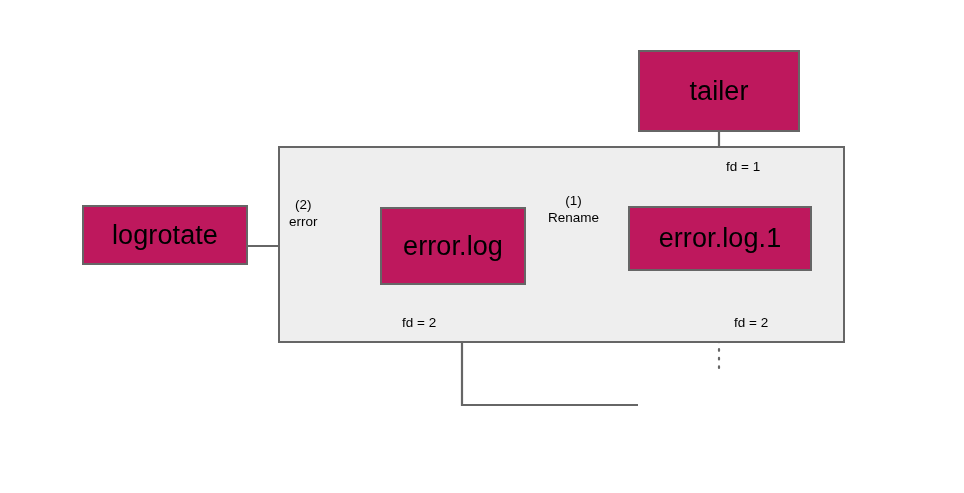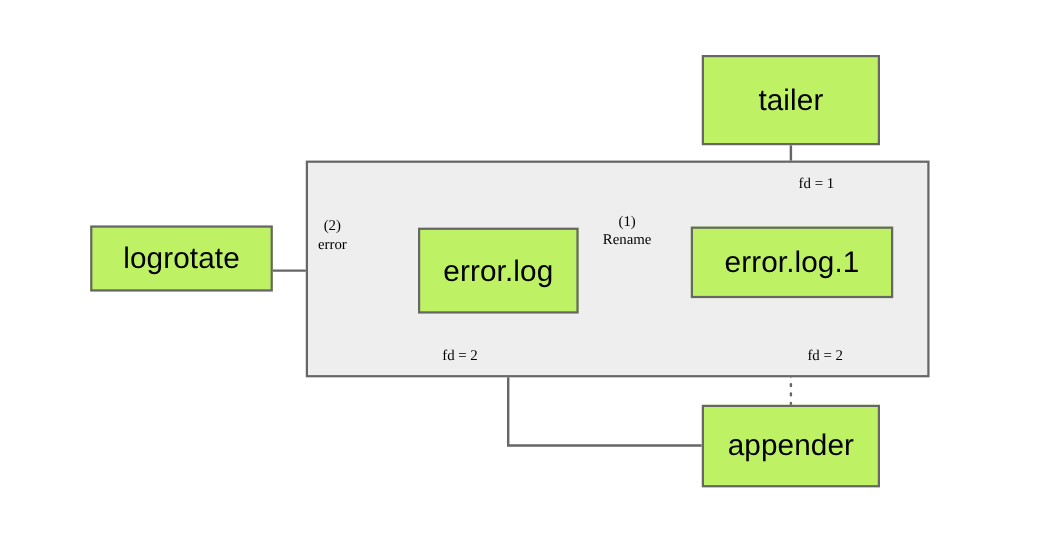--- a/index.html
+++ b/index.html
@@ -25,37 +25,37 @@
     height: 493px;
   }
   .group-box {
     position: absolute;
     background: #eeeeee;
     border: 2px solid #666666;
     box-sizing: border-box;
   }
   .node {
     position: absolute;
-    background: #bef264;
+    background: #be185d;
     border: 2px solid #666666;
     box-sizing: border-box;
     display: flex;
     align-items: center;
     justify-content: center;
     color: #000000;
     font-size: 27px;
     font-family: "Liberation Sans", sans-serif;
     line-height: 1;
     letter-spacing: 0.1px;
   }
   .edge-label {
     position: absolute;
     color: #000000;
     font-size: 13.5px;
-    font-family: Liberation Serif, serif;
+    font-family: Liberation Sans, sans-serif;
     text-align: center;
     white-space: nowrap;
     line-height: 1.22;
   }
   .edge-label.two-line {
     line-height: 1.25;
   }
 </style>
 </head>
 <body>
@@ -94,23 +94,20 @@
   </div>
 
   <div class="node" style="left:380px; top:207px; width:146px; height:78px;">
     <span>error.log</span>
   </div>
 
   <div class="node" style="left:628px; top:206px; width:184px; height:65px;">
     <span>error.log.1</span>
   </div>
 
-  <div class="node" style="left:638px; top:368px; width:162px; height:75px;">
-    <span>appender</span>
-  </div>
 
   <div class="edge-label" style="left:726px; top:159px;">fd = 1</div>
 
   <div class="edge-label two-line" style="left:289px; top:197px;">
     <div>(2)</div>
     <div>error</div>
   </div>
 
   <div class="edge-label two-line" style="left:548px; top:193px;">
     <div>(1)</div>

